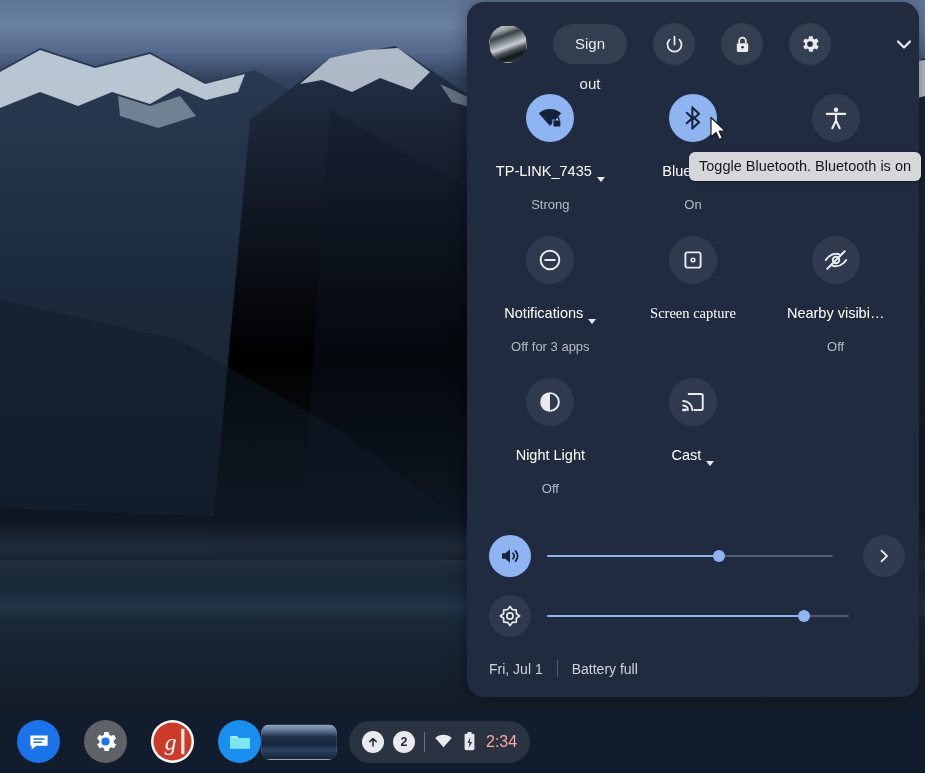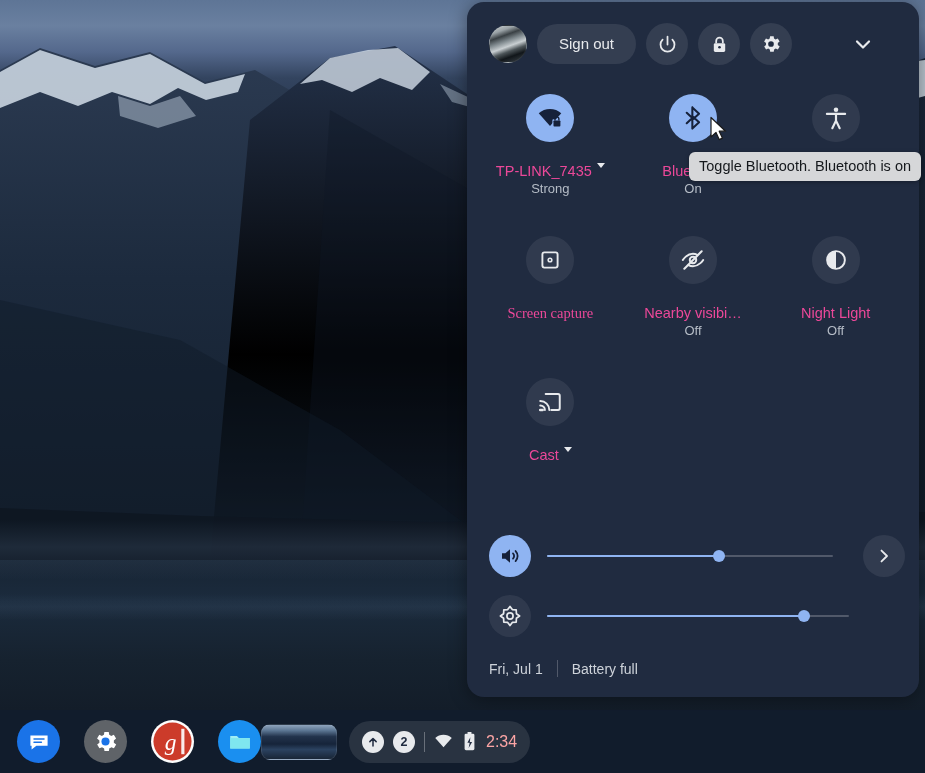--- a/index.html
+++ b/index.html
@@ -40,21 +40,21 @@
     width:452px; height:695px;
     background:#202b40;
     border-radius:17px;
     box-shadow:0 2px 18px rgba(0,0,0,0.40);
     overflow:visible;
   }
 
   
   .qs-header {
     display:flex; align-items:center;
-    height:84px; padding:0 35px 0 22px; gap:10px;
+    height:84px; padding:0 35px 0 22px; gap:26px;
   }
   .avatar {
     width:38px; height:38px; border-radius:50%;
     background:
       linear-gradient(160deg,#cfd4d6 0%,#9aa2a6 18%,#3a4145 30%,
                       #7d878c 42%,#c9cfd2 55%,#4c5458 66%,
                       #11161a 78%,#2a3136 90%,#70797e 100%);
     flex:0 0 auto;
     border:1px solid rgba(255,255,255,0.07);
   }
@@ -85,27 +85,27 @@
     cursor:pointer; padding-top:6px; min-height:132px;
   }
   .tile-circle {
     width:48px; height:48px; border-radius:50%;
     background:rgba(255,255,255,0.075);
     display:flex; align-items:center; justify-content:center;
     position:relative;
   }
   .tile-circle.on { background:#8fb4f2; }
   .tile-label {
-    margin-top:20px; font-size:14.5px; color:#ec4899;
+    margin-top:20px; font-size:14.5px; color:#ffffff;
     text-align:center; line-height:19px; max-width:132px;
-    display:flex; align-items:flex-start; justify-content:center; gap:5px;
+    display:flex; align-items:flex-end; justify-content:center; gap:5px;
   }
   .tile-label.two-line { display:block;font-family:Liberation Serif, serif; }
   .tile-sub {
-    margin-top:0; font-size:13px; color:#b5bcc6; text-align:center;
+    margin-top:16px; font-size:13px; color:#b5bcc6; text-align:center;
   }
   .caret {
     width:0; height:0; border-left:4.5px solid transparent;
     border-right:4.5px solid transparent; border-top:5.5px solid #e8eaed;
     display:inline-block; flex:0 0 auto; position:relative; top:1px;
   }
 
   
   #tooltip {
     position:absolute; left:222px; top:150px;
@@ -326,20 +326,33 @@
           <path d="M3.6 8.2h16.8" stroke="#e8eaed" stroke-width="2" stroke-linecap="round"></path>
           <path d="M12 8.2v6.2 M12 14.4 8.6 21.4 M12 14.4 15.4 21.4" stroke="#e8eaed" stroke-width="2" stroke-linecap="round" fill="none"></path>
         </svg>
       </div>
       <div class="tile-label">
         <span>Accessibility</span>
       </div>
       <div class="tile-sub"></div>
     </div>
 
+    <div class="tile">
+      <div class="tile-circle">
+        <svg width="26" height="26" viewBox="0 0 24 24">
+          <circle cx="12" cy="12" r="8.6" stroke="#e8eaed" stroke-width="1.8" fill="none"></circle>
+          <path d="M7.6 12h8.8" stroke="#e8eaed" stroke-width="1.8" stroke-linecap="round"></path>
+        </svg>
+      </div>
+      <div class="tile-label">
+        <span>Notifications</span>
+        <span class="caret"></span>
+      </div>
+      <div class="tile-sub">Off for 3 apps</div>
+    </div>
 
     <div class="tile">
       <div class="tile-circle">
         <svg width="24" height="24" viewBox="0 0 24 24">
           <rect x="4.4" y="4.4" width="15.2" height="15.2" rx="2" stroke="#e8eaed" stroke-width="1.9" fill="none"></rect>
           <circle cx="12" cy="12" r="2.6" fill="#e8eaed"></circle>
           <circle cx="12" cy="12" r="1.0" fill="#28334a"></circle>
         </svg>
       </div>
       <div class="tile-label two-line">Screen capture</div>

